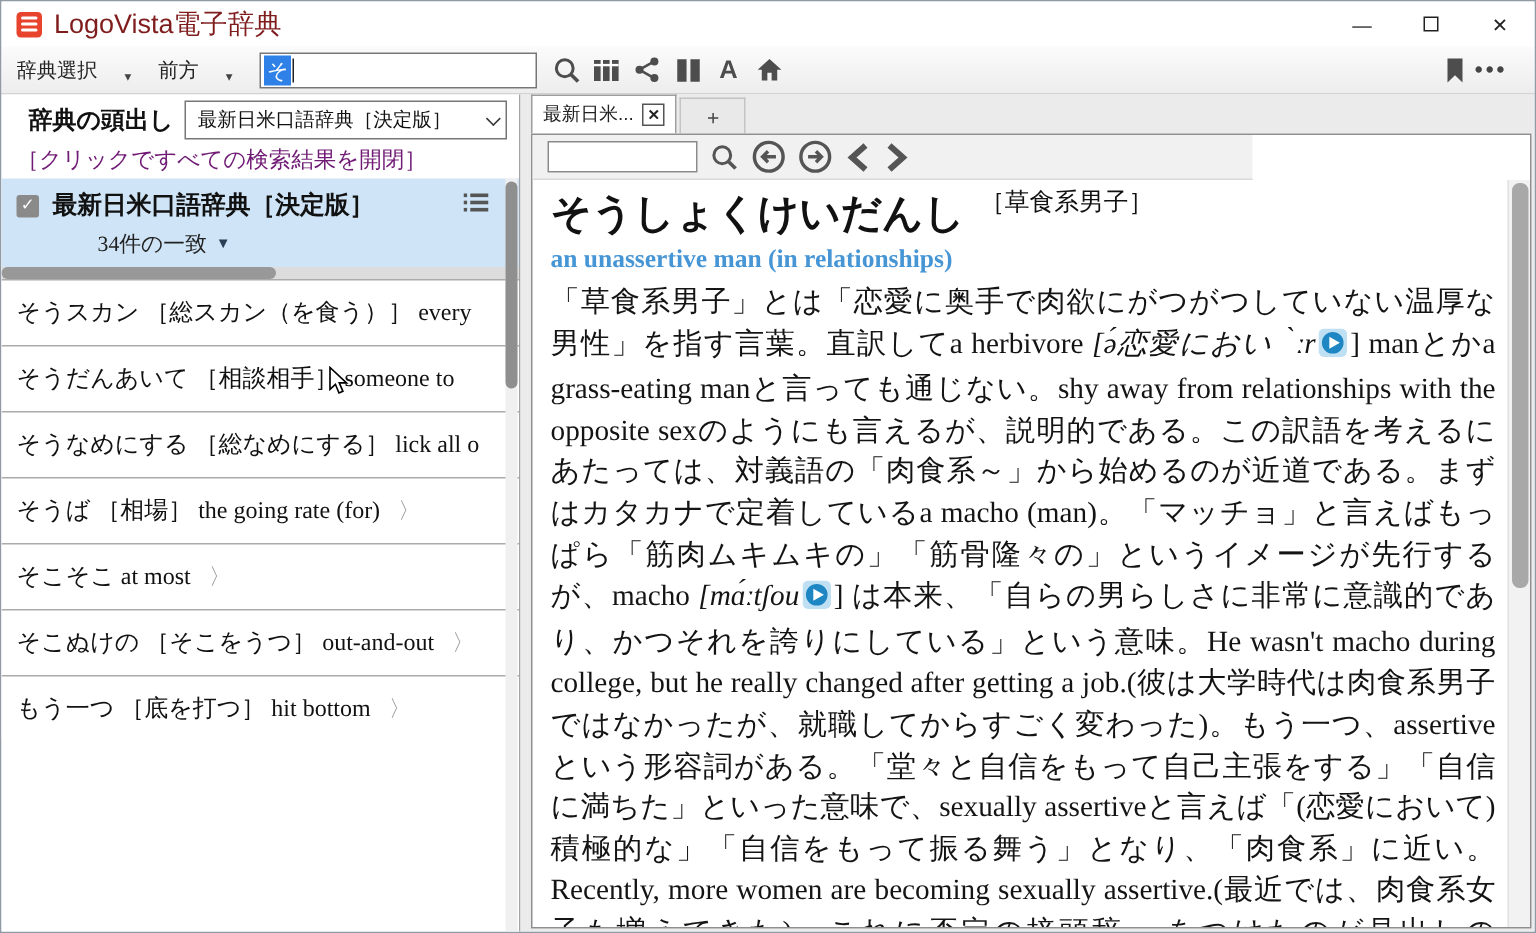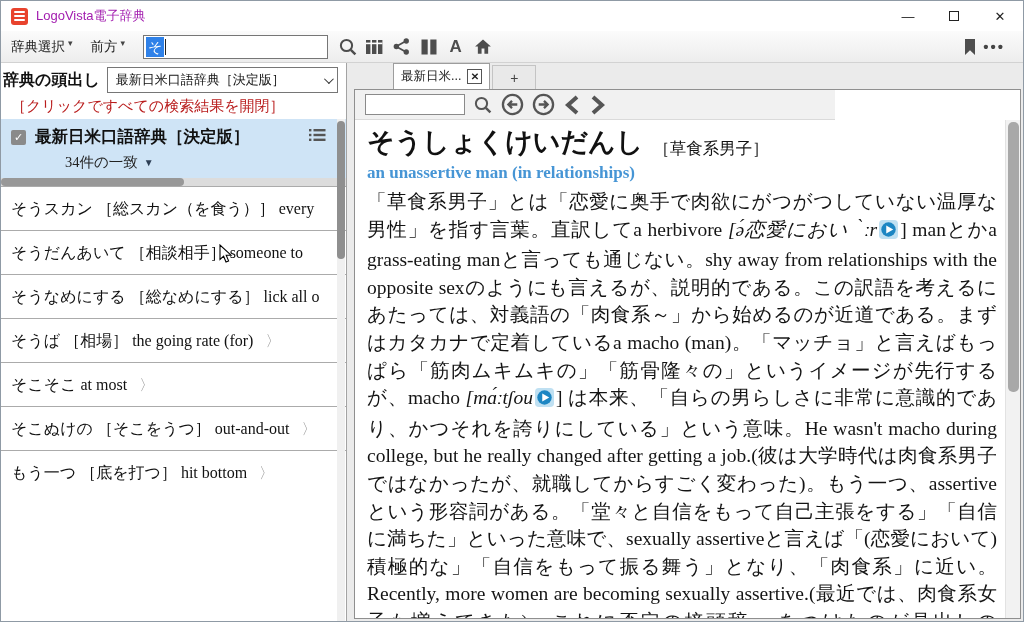--- a/index.html
+++ b/index.html
@@ -6,51 +6,51 @@
     font-family:"Liberation Sans",sans-serif;background:#fff;}
   *{box-sizing:border-box;}
   .window{position:absolute;inset:0;border:1px solid #8f9aa5;background:#fff;}
 
   
   .titlebar{position:absolute;left:0;top:0;right:0;height:30px;background:#fff;
     display:flex;align-items:center;padding-left:10px;}
   .appicon{width:17px;height:17px;background:var(--app-icon-red);border-radius:3px;
     display:flex;flex-direction:column;justify-content:center;gap:2px;padding:0 3px;}
   .appicon i{display:block;height:2px;background:#fff;border-radius:1px;}
-  .apptitle{margin-left:8px;font-size:13px;color:#a21caf;}
+  .apptitle{margin-left:8px;font-size:18px;color:#7f1d1d;}
   .wincontrols{margin-left:auto;display:flex;height:30px;}
   .wc{width:46px;height:30px;display:flex;align-items:center;justify-content:center;
     color:#222;font-size:13px;cursor:default;}
   .maxbox{width:10px;height:10px;border:1px solid #222;display:inline-block;}
 
   
   .toolbar{position:absolute;left:0;top:30px;right:0;height:32px;
     background:linear-gradient(#fbfbfb,#ededed);border-bottom:1px solid #d2d2d2;
     display:flex;align-items:center;padding:0 10px;}
-  .tb-drop{display:flex;align-items:flex-start;gap:3px;font-size:13.5px;color:#222;margin-right:18px;}
+  .tb-drop{display:flex;align-items:flex-end;gap:18px;font-size:13.5px;color:#222;margin-right:18px;}
   .darr{font-size:9px;color:#444;}
   .searchbox{width:185px;height:24px;background:#fff;border:1px solid #767676;
     display:flex;align-items:center;padding:0 2px;margin-right:6px;}
   .sel{background:var(--selection-blue);color:#fff;font-size:14px;padding:1px 2px;line-height:18px;}
   .caret{width:1px;height:16px;background:#222;margin-left:1px;}
   .tbicon{width:25px;height:25px;display:flex;align-items:center;justify-content:center;margin:0 1px;}
   .a-glyph{font-weight:bold;font-size:17px;color:#4d4d4d;font-family:"Liberation Sans",sans-serif;}
   .tb-spacer{flex:1;}
   .dots{font-size:15px;font-weight:bold;color:#444;letter-spacing:2px;margin-right:8px;}
 
   
   .left-panel{position:absolute;left:0;top:62px;width:346px;bottom:0;background:#fff;
     border-right:1px solid #a3a3a3;font-family:"Liberation Serif",serif;overflow:hidden;}
-  .lp-header{height:34px;display:flex;align-items:center;gap:7px;padding:0 8px 0 2px;}
+  .lp-header{height:34px;display:flex;align-items:center;gap:7px;padding:0 8px 0 18px;}
   .lp-title{font-size:16px;font-weight:bold;color:#111;white-space:nowrap;}
   .lp-drop{flex:1;height:26px;border:1px solid #767676;background:#fff;display:flex;
     align-items:center;justify-content:space-between;padding:0 6px 0 8px;font-size:13px;color:#111;}
   .vchev{width:7px;height:7px;border-right:1.5px solid #333;border-bottom:1.5px solid #333;
     transform:rotate(45deg) translateY(-2px);}
-  .lp-hint{height:22px;font-size:15px;color:#b91c1c;padding-left:10px;}
+  .lp-hint{height:22px;font-size:15px;color:#701a75;padding-left:10px;}
   .lp-group{height:59px;background:var(--group-row-blue);padding-top:7px;}
   .g1{display:flex;align-items:center;gap:9px;padding:0 10px;}
   .checkbox{width:15px;height:15px;background:#8a8a8a;border-radius:2px;color:#fff;
     font-size:11px;line-height:15px;text-align:center;font-family:"Liberation Sans",sans-serif;}
   .g1-title{font-size:16.5px;font-weight:bold;color:#111;white-space:nowrap;}
   .listicon{margin-left:auto;margin-right:10px;}
   .g2{margin-top:5px;padding-left:64px;display:flex;align-items:center;gap:6px;
     font-size:14.5px;color:#222;}
   .tri{font-size:10px;color:#2c3e55;}
   .lp-list{position:absolute;left:0;top:115px;right:0;bottom:0;}
@@ -58,36 +58,36 @@
     font-size:16px;color:#111;white-space:nowrap;overflow:hidden;background:#fff;}
   .list-item.selected{background:var(--selected-item-yellow);height:36px;line-height:35px;}
   .chev{color:#999;margin-left:12px;font-size:15px;}
   .hscroll{height:8px;background:#dcdcdc;position:relative;}
   .hscroll .hthumb{position:absolute;left:0;top:0;height:8px;width:53%;background:#989898;border-radius:4px;}
   .lp-vscroll{position:absolute;right:1px;top:56px;bottom:0;width:8px;background:#f0f0f0;}
   .lp-vscroll .vthumb{position:absolute;top:2px;left:0;width:8px;height:138px;background:#8f8f8f;border-radius:4px;}
 
   
   .right-region{position:absolute;left:346px;top:62px;right:0;bottom:0;background:#ebebeb;}
-  .tabbar{height:26px;display:flex;align-items:flex-end;padding-left:7px;margin-left:39px;}
+  .tabbar{height:26px;display:flex;align-items:flex-end;padding-left:7px;}
   .tab{height:26px;background:#fff;border:1px solid #9d9d9d;border-bottom:none;
     display:flex;align-items:center;gap:6px;padding:0 7px;font-size:12.5px;color:#222;}
   .tabclose{width:15px;height:15px;border:1px solid #555;display:flex;align-items:center;
     justify-content:center;font-size:10px;font-weight:bold;color:#222;background:#fff;}
   .newtab{height:24px;width:44px;background:#e9e9e9;border:1px solid #c4c4c4;border-bottom:none;
     display:flex;align-items:center;justify-content:center;font-size:14px;color:#444;margin-left:2px;}
   .panel{position:absolute;left:7px;top:26px;right:2px;bottom:2px;background:#fff;
     border:1px solid #8f8f8f;overflow:hidden;}
   .pt-strip{display:flex;align-items:center;height:30px;width:480px;background:#f1f1f1;
     border-bottom:1px solid #dadada;padding-left:10px;gap:8px;}
   .p-search{width:100px;height:21px;border:1px solid #8a8a8a;background:#fff;}
   .pticon{display:flex;align-items:center;justify-content:center;}
   .content{position:absolute;left:0;top:30px;right:15px;bottom:0;padding:4px 8px 0 12px;
     font-family:"Liberation Serif",serif;overflow:hidden;}
-  .headline{display:flex;align-items:flex-end;gap:10px;}
+  .headline{display:flex;align-items:flex-start;gap:10px;}
   .hw{font-size:27px;font-weight:bold;color:#111;}
   .hwk{font-size:16.5px;color:#111;}
   .gloss{margin-top:3px;font-size:17px;font-weight:bold;color:var(--gloss-blue);}
   .bodytext{margin-top:5px;font-size:19.5px;line-height:27.6px;color:#141414;text-align:justify;}
   .pron{font-style:italic;}
   .play{display:inline-block;vertical-align:-3px;margin:0 2px;}
   .p-vscroll{position:absolute;right:0;top:30px;bottom:0;width:15px;background:#f2f2f2;
     border-left:1px solid #e2e2e2;}
   .p-vscroll .vthumb{position:absolute;top:2px;left:2px;width:11px;height:270px;background:#a8a8a8;border-radius:5px;}
 

